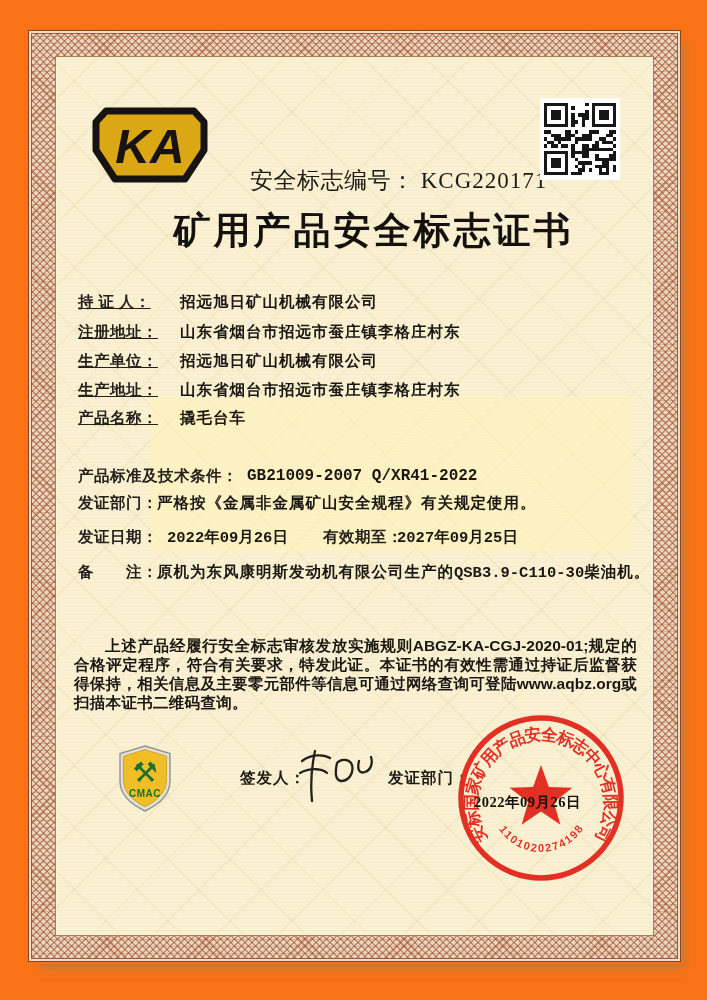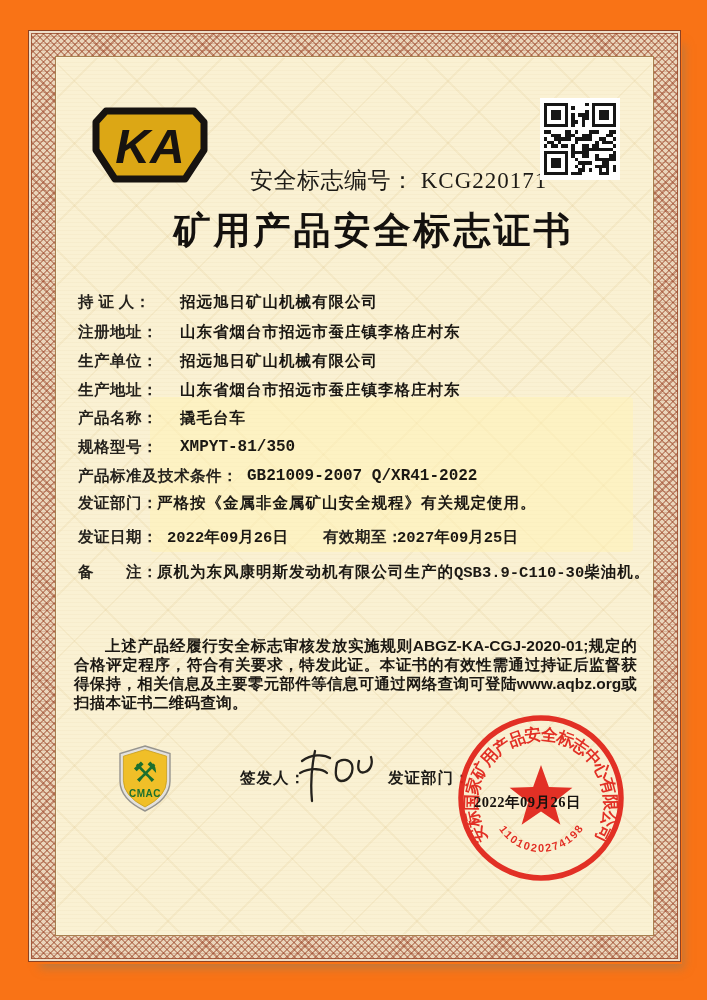--- a/index.html
+++ b/index.html
@@ -41,21 +41,21 @@
   .cert-no{position:absolute;left:250px;top:133px;font-size:23px;letter-spacing:.5px;white-space:nowrap;margin-top:32px;}
   .cert-no .num{font-family:"Liberation Serif","DejaVu Serif",serif;letter-spacing:1px;}
   .qr{position:absolute;left:540px;top:98px;width:80px;height:82px;background:#ffffff;padding:4px;box-sizing:border-box;}
   .qr svg{display:block;width:100%;height:100%;}
   .title{
     position:absolute;left:0;top:206px;width:707px;margin:0;text-align:center;
     font-size:37px;font-weight:800;letter-spacing:3px;color:#14110e;padding-left:20px;
   }
   .row{position:absolute;left:78px;white-space:nowrap;font-size:15.5px;}
   .lab{display:inline-block;font-weight:600;color:#25221d;letter-spacing:.5px;vertical-align:top;}
-  .w102{width:102px;} .w169{width:169px;} .w79{width:79px;} .w89{width:89px;} .w74{width:74px;}
+  .w102{width:102px;text-decoration:underline;} .w169{width:169px;} .w79{width:79px;} .w89{width:89px;} .w74{width:74px;}
   .val{font-weight:600;color:#1b1813;}
   .cn{letter-spacing:1px;}
   .mono{font-family:"Liberation Mono","DejaVu Sans Mono",monospace;font-weight:700;letter-spacing:0;}
   .gap156{display:inline-block;width:156px;}
   .para{
     position:absolute;left:74px;top:636px;width:563px;margin:0;
     font-size:15.5px;line-height:19px;font-weight:600;text-align:justify;
     text-indent:31px;color:#1b1813;letter-spacing:.3px;
   }
   .para .lat{font-family:"Liberation Sans","DejaVu Sans",sans-serif;font-weight:700;letter-spacing:0;}
@@ -237,23 +237,20 @@
   </div>
   <div class="row" style="top:351px">
     <span class="lab w102">生产单位：</span><span class="val cn">招远旭日矿山机械有限公司</span>
   </div>
   <div class="row" style="top:380px">
     <span class="lab w102">生产地址：</span><span class="val cn">山东省烟台市招远市蚕庄镇李格庄村东</span>
   </div>
   <div class="row" style="top:408px">
     <span class="lab w102">产品名称：</span><span class="val cn">撬毛台车</span>
   </div>
-  <div class="row" style="top:437px">
-    <span class="lab w102">规格型号：</span><span class="val mono" style="font-size:16px">XMPYT-81/350</span>
-  </div>
   <div class="row" style="top:466px">
     <span class="lab w169">产品标准及技术条件：</span><span class="val mono" style="font-size:16px">GB21009-2007 Q/XR41-2022</span>
   </div>
   <div class="row" style="top:493px">
     <span class="lab w79">发证部门：</span><span class="val cn">严格按《金属非金属矿山安全规程》有关规定使用。</span>
   </div>
 
   <div class="row" style="top:527px">
     <span class="lab w89">发证日期：</span><span class="val mono gap156" style="font-size:15.5px">2022年09月26日</span><span class="lab w74">有效期至：</span><span class="val mono" style="font-size:15.5px">2027年09月25日</span>
   </div>

